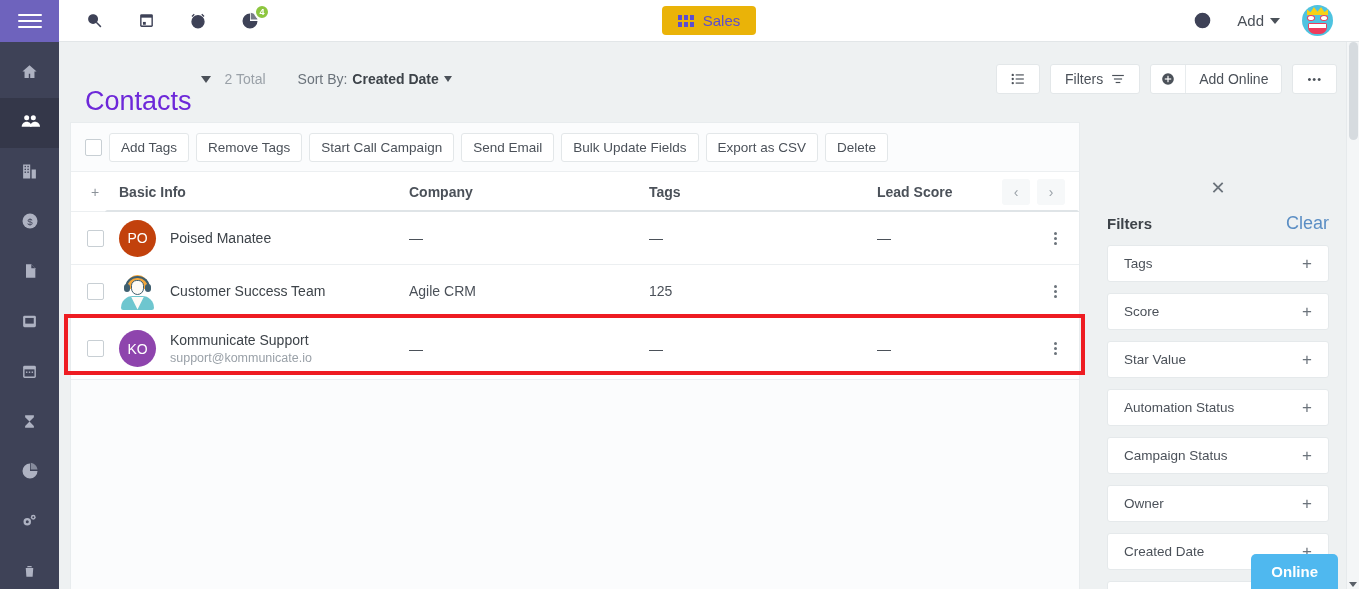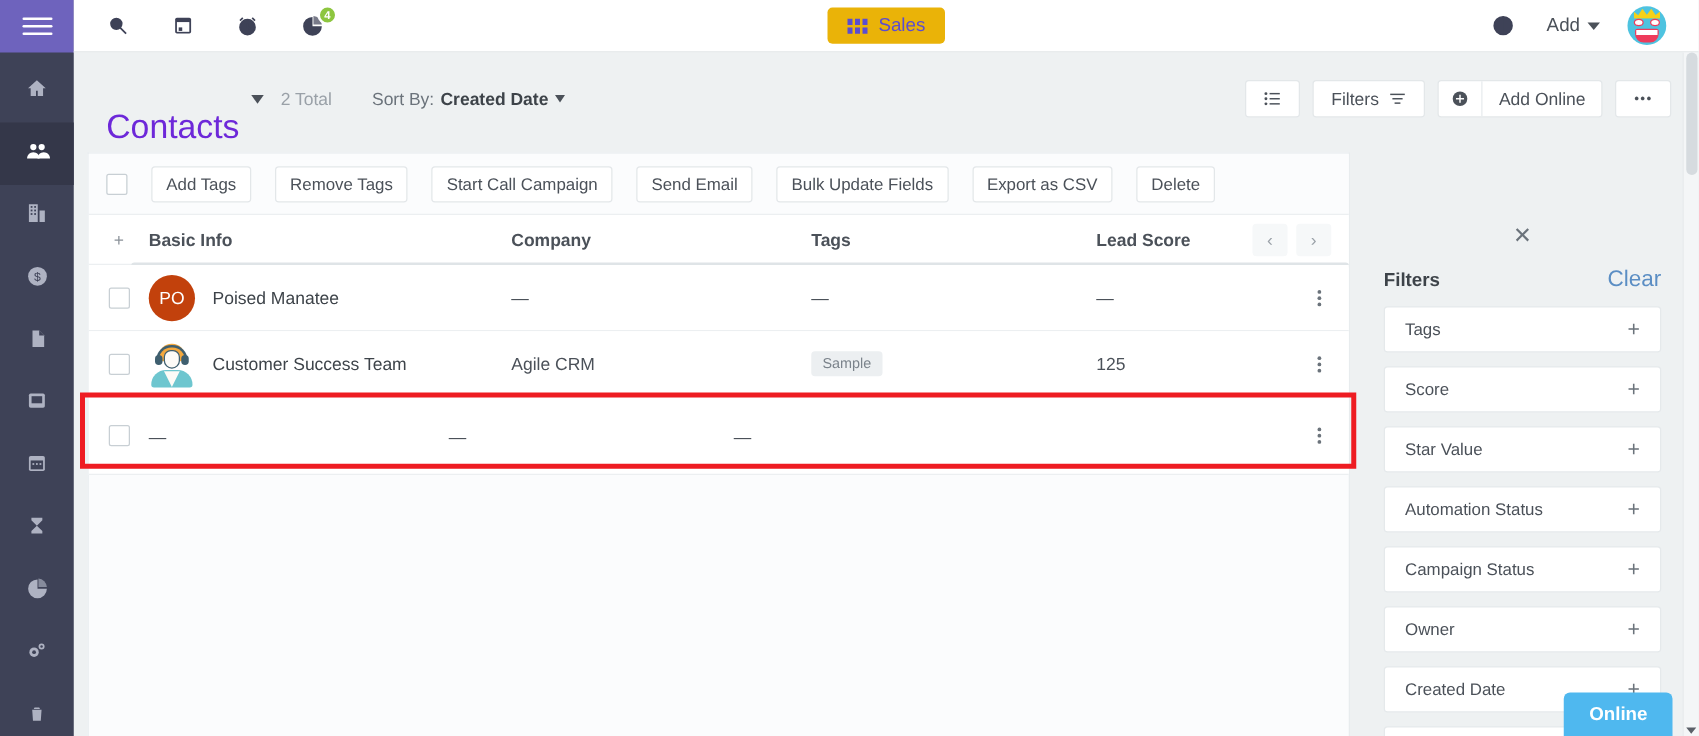--- a/index.html
+++ b/index.html
@@ -94,21 +94,21 @@
   .hbtn.split .seg { height: 28px; display: flex; align-items: center; padding: 0 13px; }
   .hbtn.split .seg.ic { border-right: 1px solid #e8ecee; padding: 0 10px; }
   .icon-sm { width: 14px; height: 14px; display:block; }
 
   
   .content {
     position: absolute; left: 70px; top: 122px; width: 1010px; bottom: 0;
     background: #fbfcfd; border: 1px solid #e8ecee; border-bottom: none;
   }
   .bulkbar {
-    height: 49px; display: flex; align-items: center; padding-left: 14px; gap: 19px;
+    height: 49px; display: flex; align-items: center; padding-left: 14px; gap: 7px;
     border-bottom: 1px solid #eceff1; background: #fbfcfd;
   }
   .chk {
     width: 17px; height: 17px; border: 1px solid #c8cfd4; background: #fff; border-radius: 2px;
     cursor: pointer; flex: none;
   }
   .bbtn {
     background: #fff; border: 1px solid #e3e7e9; border-radius: 3px; height: 29px;
     padding: 0 11px; font-size: 13.5px; color: #4b5159; display: flex; align-items: center;
     cursor: pointer; white-space: nowrap;
@@ -463,35 +463,39 @@
             <span class="hs-band"></span>
             <span class="hs-face"></span>
           <span class="hs-cup l"></span>
             <span class="hs-cup r"></span>
           <span class="hs-body"></span>
             <span class="hs-collar"></span>
         </span>
         <span class="nm"><span class="n1">Customer Success Team</span></span>
       </span>
       <span class="cell c-company">Agile CRM</span>
-      <span class="cell c-tags">
-        <span class="tagpill">Sample</span>
-      </span>
       <span class="cell c-score">125</span>
       <span class="kebab">
           <i></i>
           <i></i>
           <i></i>
         </span>
     </div>
 
     <div class="row tall">
       <span class="chk-cell">
           <span class="chk"></span>
         </span>
+      <span class="cell c-basic name-cell">
+        <span class="avatar purple">KO</span>
+        <span class="nm">
+          <span class="n1" style="display:block">Kommunicate Support</span>
+          <span class="n2" style="display:block">support@kommunicate.io</span>
+        </span>
+      </span>
       <span class="cell c-company dash">—</span>
       <span class="cell c-tags dash">—</span>
       <span class="cell c-score dash">—</span>
       <span class="kebab">
           <i></i>
           <i></i>
           <i></i>
         </span>
     </div>
   </div>

